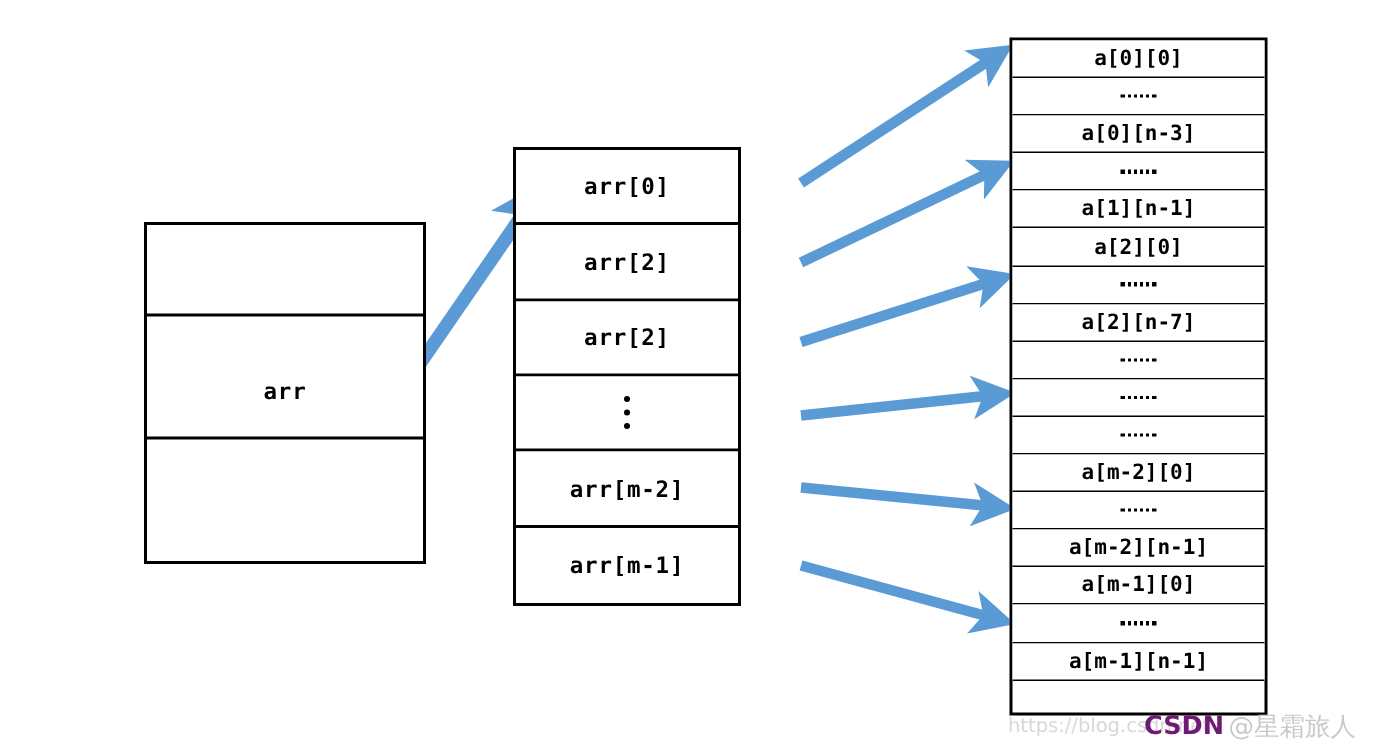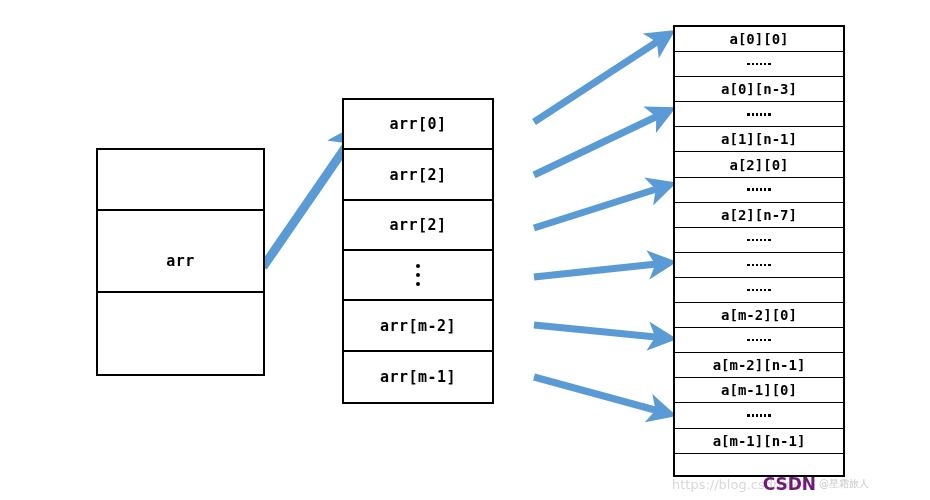--- a/index.html
+++ b/index.html
@@ -43,21 +43,21 @@
     white-space: nowrap;
     overflow: hidden;
     border-bottom: 2px solid #000000;
   }
   .cell:last-child { border-bottom: none; }
 
   
   #left-box {
     left: 96px;
     top: 148px;
-    width: 169px;
+    width: 188px;
     height: 228px;
     gap: 20px;
   }
   #left-box .cell {
     height: 76px;
     font-size: 15px;
     letter-spacing: 0.5px;
   }
 
   
@@ -146,21 +146,21 @@
   #wm-brand {
     font-family: "DejaVu Sans", sans-serif;
     font-size: 17px;
     font-weight: bold;
     color: #701a75;
     margin-left: -44px;
     white-space: nowrap;
   }
   #wm-author {
     font-family: "DejaVu Sans", sans-serif;
-    font-size: 10px;
+    font-size: 17px;
     color: #c9c9c9;
     margin-left: 3px;
     white-space: nowrap;
   }
 </style>
 </head>
 <body>
 
 <div id="canvas">
 

